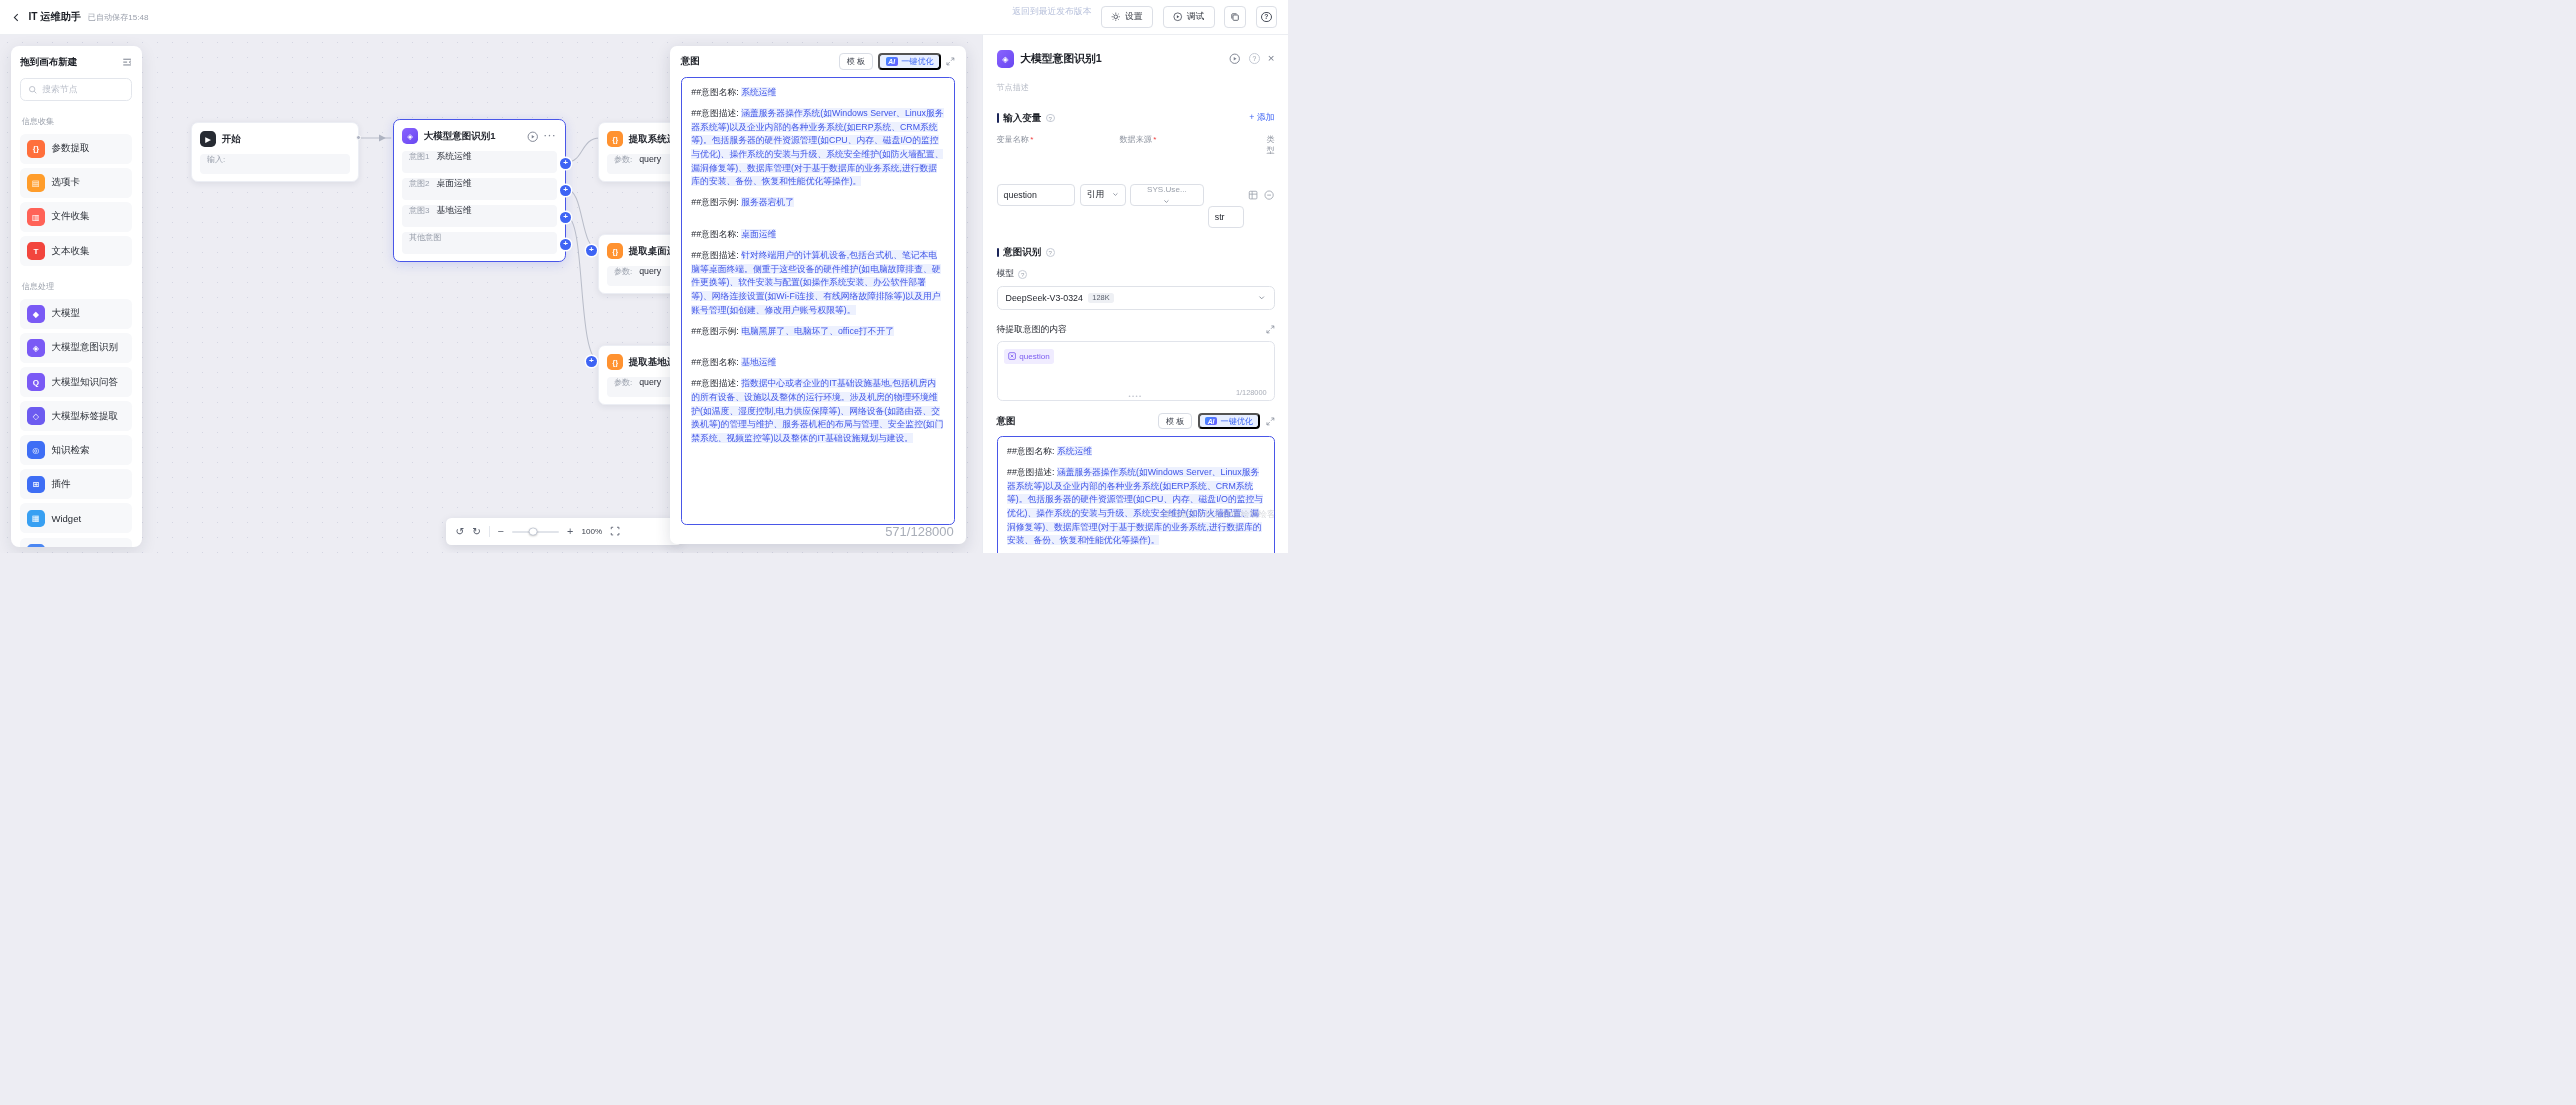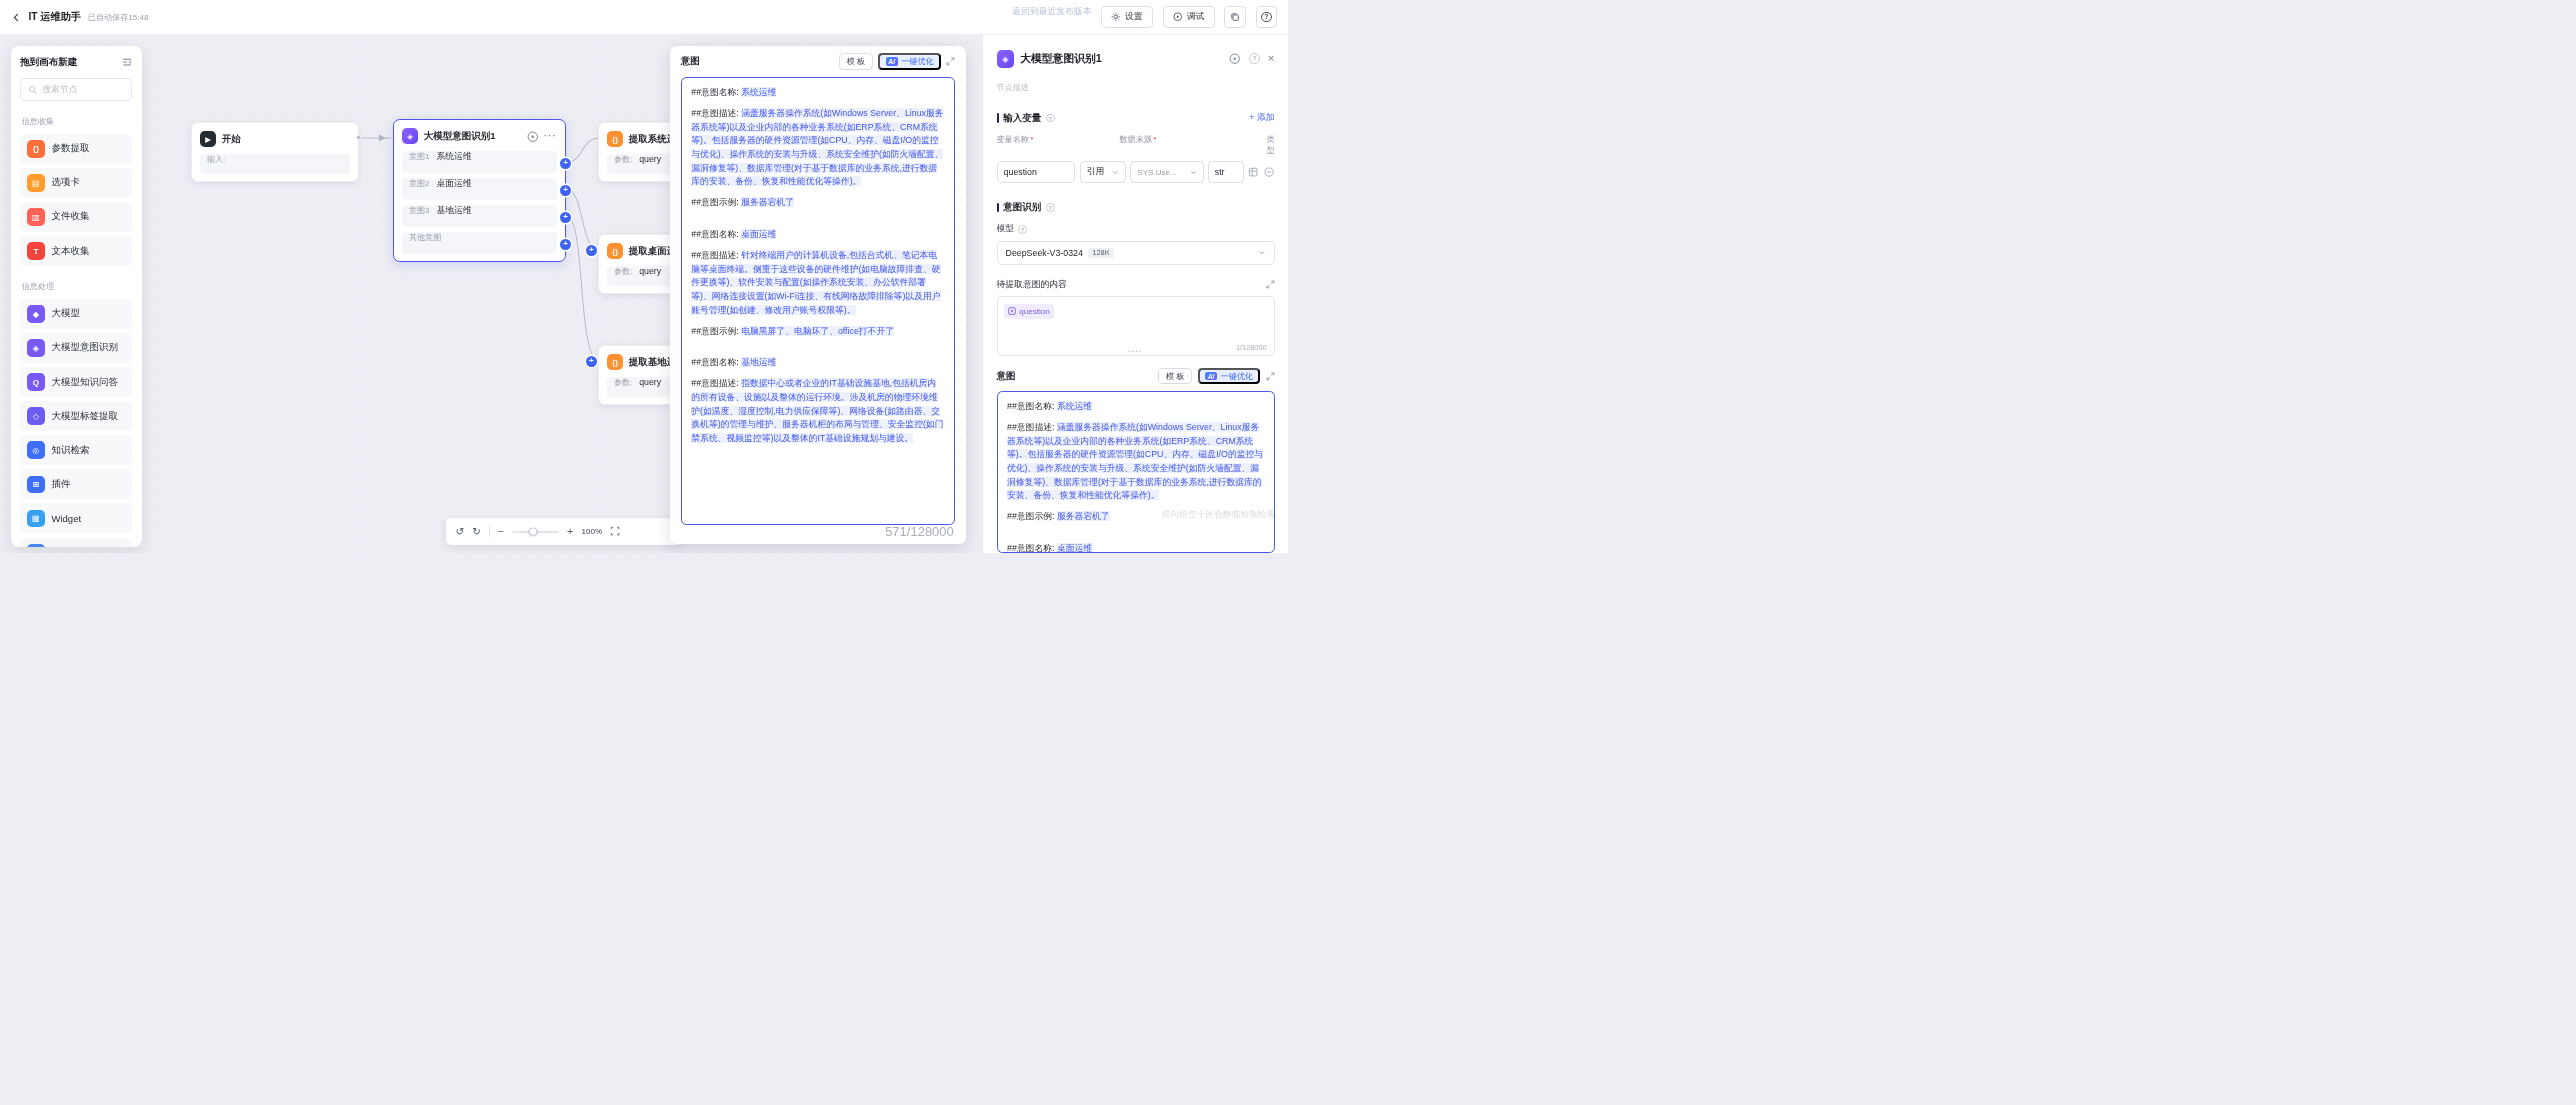--- a/index.html
+++ b/index.html
@@ -131,22 +131,22 @@
     font-size:6.1px; display:inline-flex; align-items:center; justify-content:center; }
   .rp-add { margin-left:auto; font-size:8.8px; color:#3d63f3; }
   .rp-cols { display:flex; font-size:8.1px; color:#8b919d; margin-bottom:5.4px;gap:35px; }
   .rp-col1 { width:88px; } .rp-col2 { width:112px; } .rp-col3 { flex:1; }
   .req { color:#f03e3e; margin-left:1.4px; }
   .rp-row { display:flex; align-items:center; gap:4.1px; margin-bottom:17.6px; }
   .fld { height:21.7px; border:0.7px solid #dcdfe6; border-radius:4.1px; background:#fff; font-size:8.8px;
     color:#23262e; display:inline-flex; align-items:center; padding:0 6.1px; }
   .fld-name { width:84px; }
   .fld-ref { width:49px; justify-content:space-between; }
-  .fld-sys { width:78px; justify-content:space-between; color:#9aa0ab; font-size:8.1px; }
-  .fld-type { width:38px; }
+  .fld-sys { width:78px; justify-content:space-between; color:#9aa0ab; font-size:8.1px;flex-direction:column; }
+  .fld-type { width:38px;margin-top:45px; }
   .row-icons { margin-left:auto; display:flex; align-items:center; gap:6.1px; }
   .rp-label { display:flex; align-items:center; gap:4.1px; font-size:8.8px; color:#40454f; margin-bottom:5.4px; }
   .rp-model { height:24.4px; border:0.7px solid #dfe2e8; border-radius:5.4px; display:flex; align-items:center;
     padding:0 8.1px; gap:5.4px; margin-bottom:13.5px; }
   .model-name { font-size:8.8px; color:#23262e; }
   .model-badge { background:#eef0f4; color:#585f6b; font-size:7.4px; border-radius:2.7px; padding:0.7px 4.1px; }
   .rp-model .ip-spacer { flex:1; }
   .rp-sub { display:flex; align-items:center; margin-bottom:5.4px; }
   .rp-sub-label { font-size:8.8px; color:#23262e; }
   .rp-content-box { height:60px; border:0.7px solid #e1e4eb; border-radius:5.4px; position:relative;

